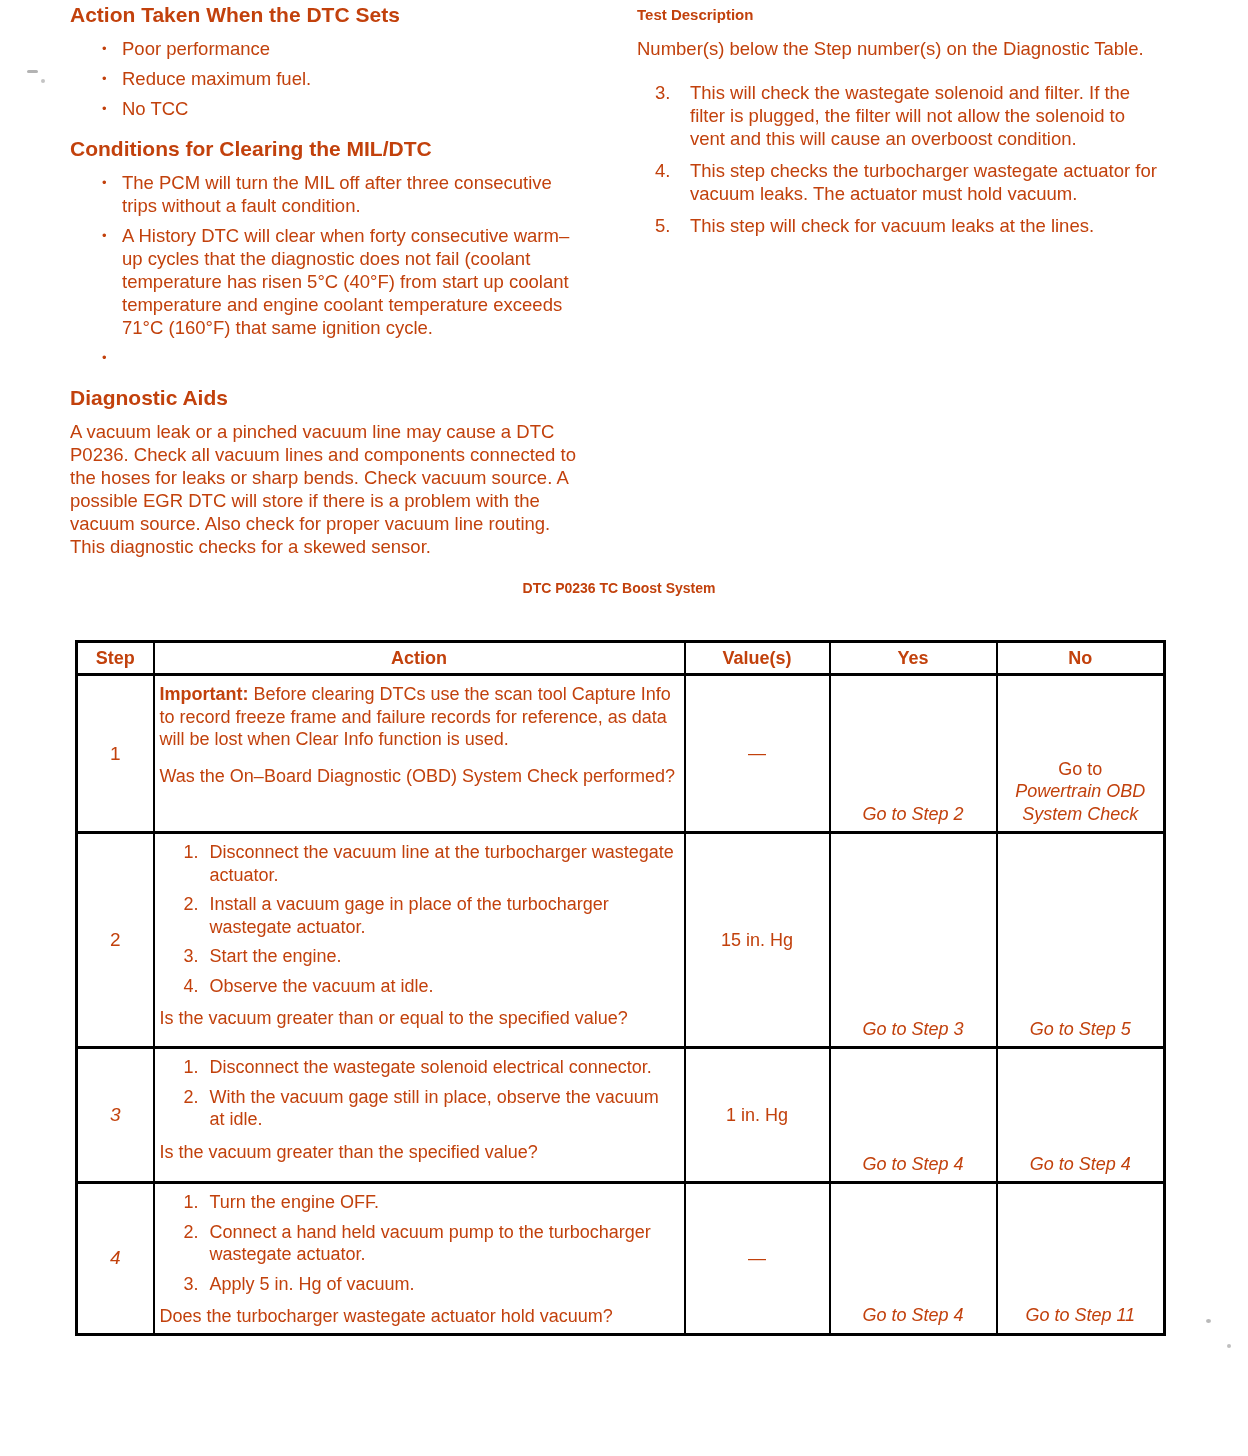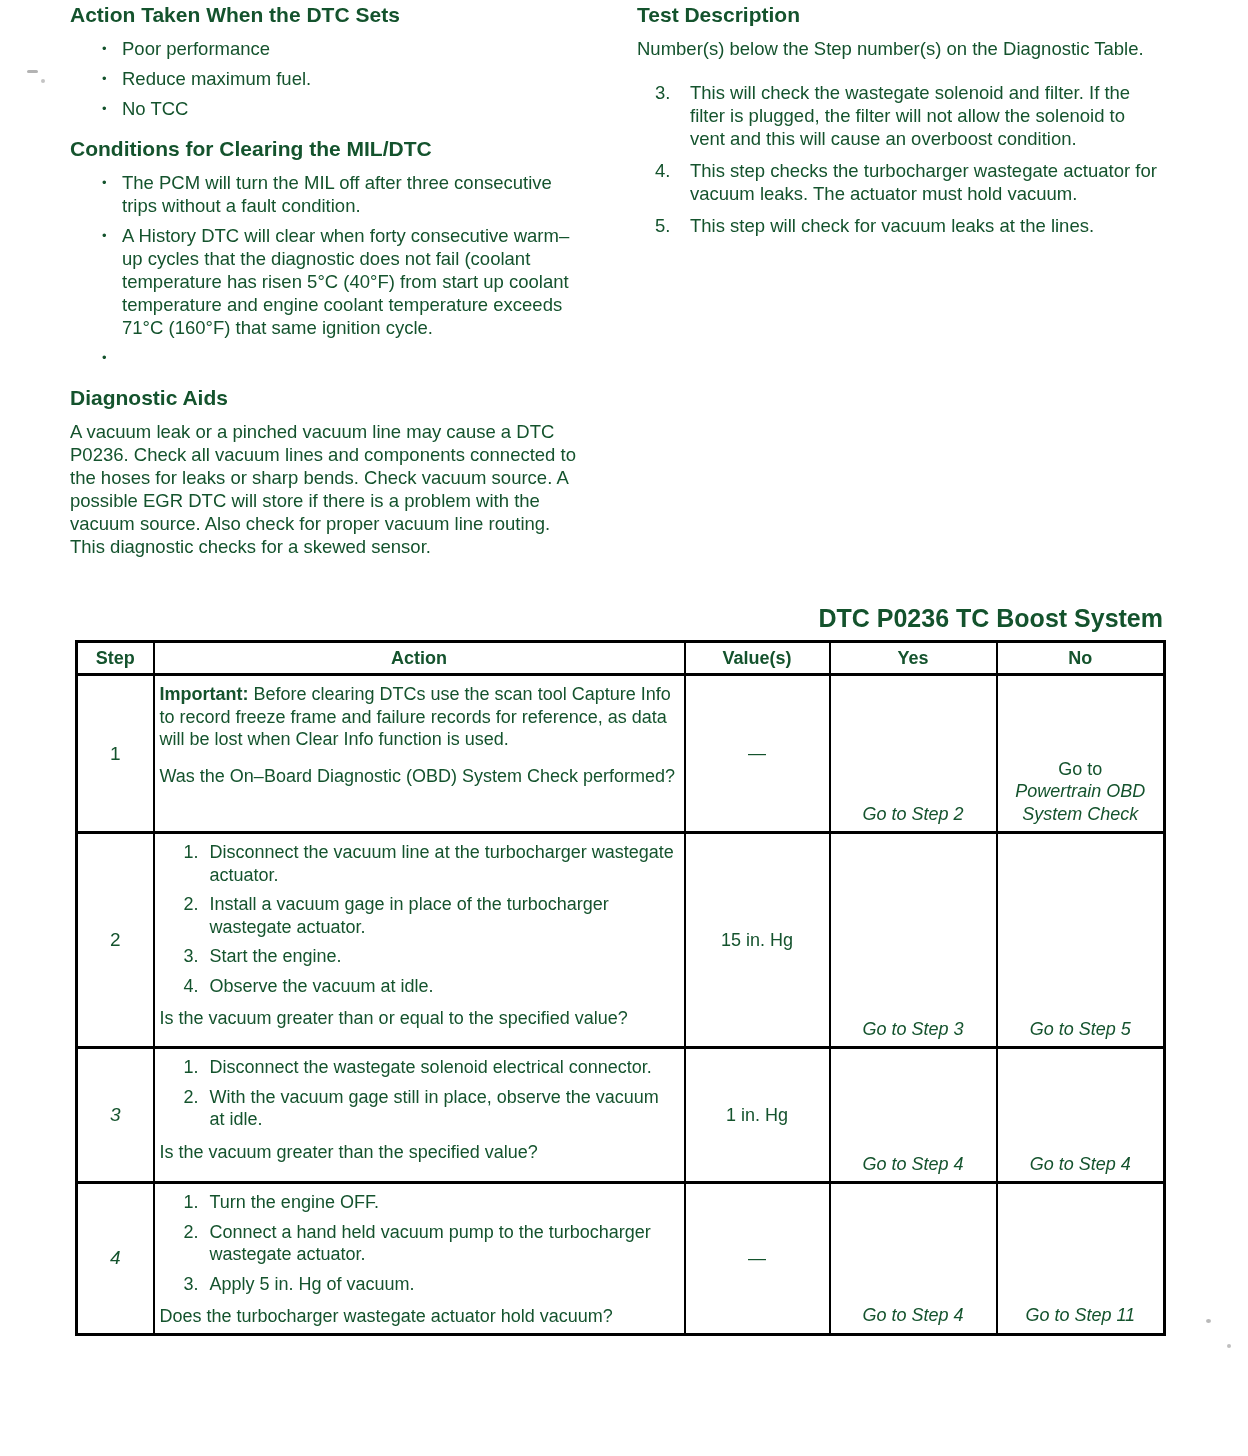--- a/index.html
+++ b/index.html
@@ -1,41 +1,41 @@
 <!DOCTYPE html>
 <html lang="en"><head>
 <meta charset="utf-8">
 <style>
   * { margin:0; padding:0; box-sizing:border-box; }
   html,body { background:#fff; }
   .page {
     position:relative; width:1248px; height:1456px; background:#ffffff;
-    font-family:"Liberation Sans", sans-serif; color:#14532d; overflow:hidden;
+    font-family:"Liberation Sans", sans-serif; color:#c2410c; overflow:hidden;
   }
   .col { position:absolute; top:2px; }
   .col.left  { left:70px; width:512px; }
   .col.right { left:637px; width:520px; }
 
   .heading { font-weight:bold; font-size:21px; line-height:25px; margin:16px 0 10px 0; }
   .col .heading:first-child, .col > h2 { margin-top:0; }
-  h2.heading { font-size:21px; }
+  h2.heading { font-size:15px; }
 
   .bullet-item { display:flex; margin-bottom:7px; font-size:18.5px; line-height:23px; }
   .dot { flex:none; width:20px; margin-left:32px; font-size:13px; line-height:23px; }
   .btext { flex:1; }
 
   .para { font-size:18.5px; line-height:23px; }
 
   .intro { font-size:18.5px; line-height:23px; margin-bottom:21px; }
   .num-item { display:flex; margin-bottom:9px; font-size:18.5px; line-height:23px; }
   .num-item .num { flex:none; width:26px; text-align:left; margin-left:18px; margin-right:9px; }
   .num-item .ntext { flex:1; }
 
-  .table-title { position:absolute; left:75px; top:604px; width:1088px;
-    text-align:right; font-weight:bold; font-size:25px; }
+  .table-title { position:absolute; left:75px; top:580px; width:1088px;
+    text-align:center; font-weight:bold; font-size:14px; }
 
   table.dtc { position:absolute; left:75px; top:640px; width:1088px;
     border-collapse:collapse; table-layout:fixed; font-size:18px; border:3px solid #000; }
   .dtc th, .dtc td { border:2px solid #000; border-top-width:3px; border-bottom-width:3px; }
   .dtc th { height:33px; font-weight:bold; text-align:center; vertical-align:middle; font-size:18px; }
 
   .dtc tbody tr:nth-child(1) td { height:158px; }
   .dtc tbody tr:nth-child(2) td { height:215px; }
   .dtc tbody tr:nth-child(3) td { height:135px; }
   .dtc tbody tr:nth-child(4) td { height:138px; }

